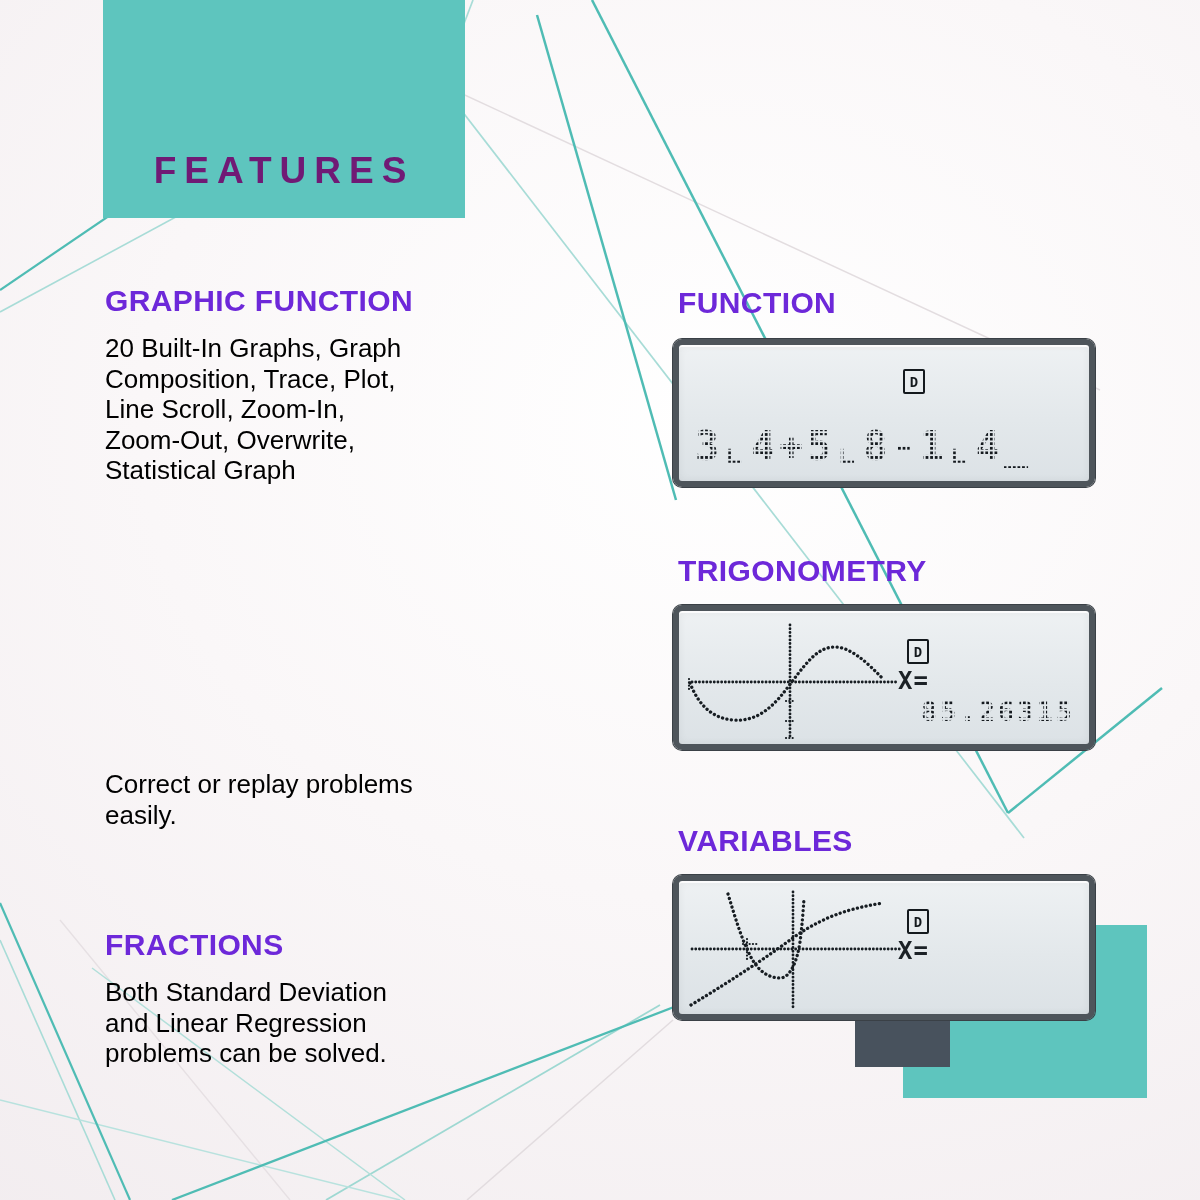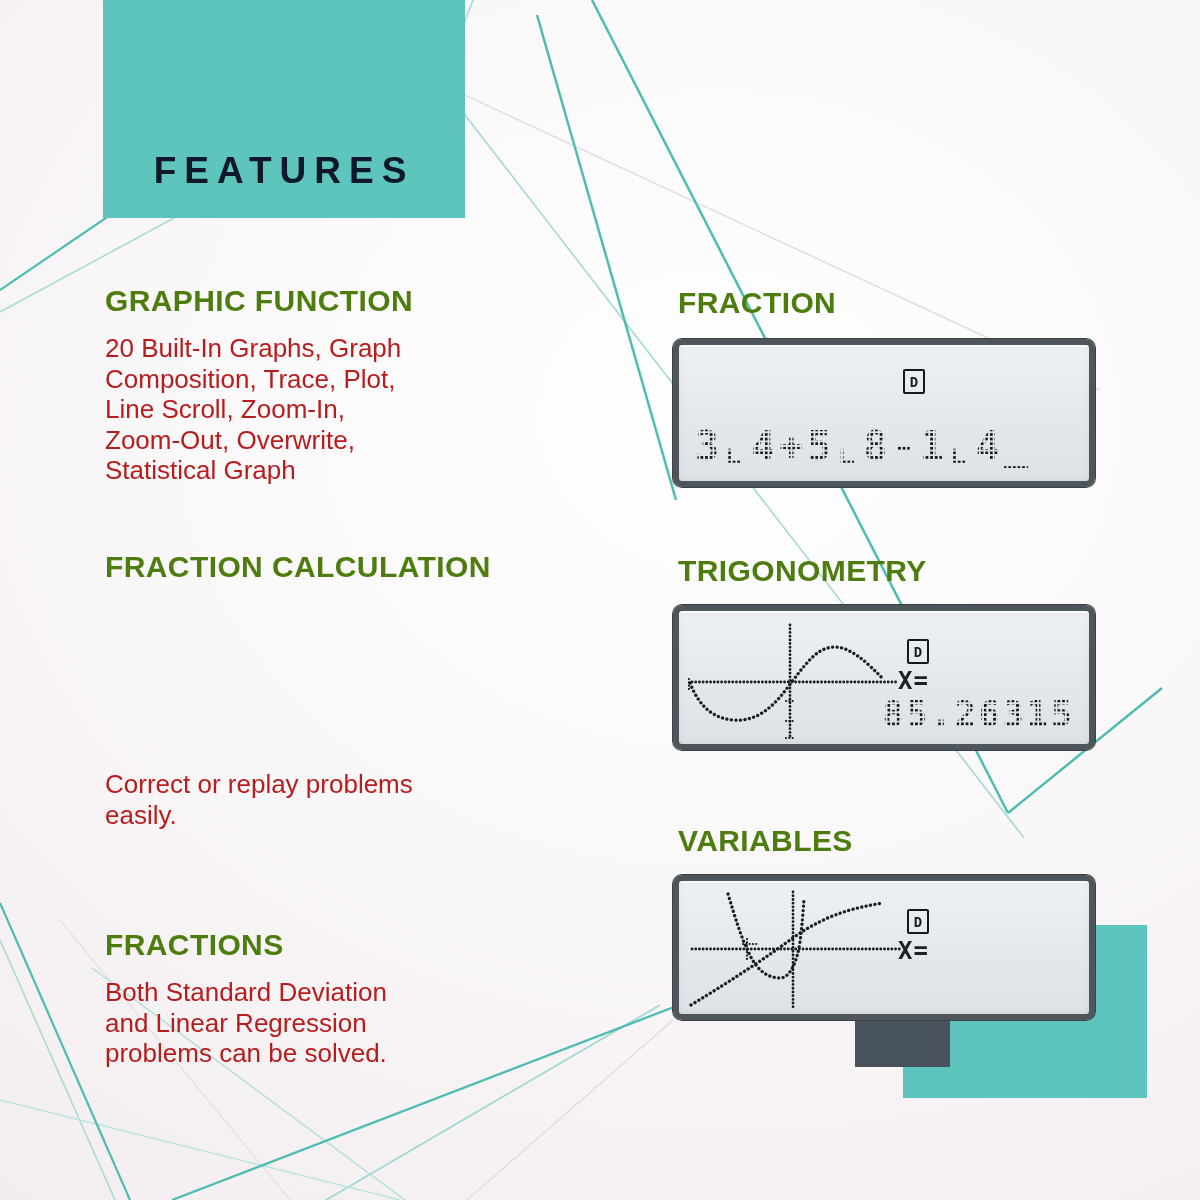--- a/index.html
+++ b/index.html
@@ -9,29 +9,29 @@
     background:radial-gradient(115% 95% at 60% 35%, #ffffff 0%, #faf7f8 42%, #f0eaed 100%);
   }
   .abs{position:absolute;}
   svg.deco{position:absolute;left:0;top:0;width:1200px;height:1200px;}
 
   
   .banner{
     left:103px;top:0;width:362px;height:218px;background:#5ec5be;
     display:flex;align-items:flex-end;justify-content:center;padding-bottom:26px;box-sizing:border-box;
   }
-  .banner span{color:#0f172a;font-size:37px;font-weight:bold;letter-spacing:8px;}
+  .banner span{color:#701a75;font-size:37px;font-weight:bold;letter-spacing:8px;}
 
   
   .sec{left:105px;width:470px;}
   .sec h3, .rhead{
-    margin:0;color:#4d7c0f;font-size:30px;font-weight:bold;letter-spacing:.4px;line-height:36px;
+    margin:0;color:#6d28d9;font-size:30px;font-weight:bold;letter-spacing:.4px;line-height:36px;
   }
   .sec p{
-    margin:14px 0 0 0;color:#b91c1c;font-size:26px;line-height:30.5px;white-space:pre-line;
+    margin:14px 0 0 0;color:#000000;font-size:26px;line-height:30.5px;white-space:pre-line;
   }
   .rhead{left:678px;width:420px;}
 
   
   .lcd{
     left:673px;width:422px;background:linear-gradient(180deg,#eef1f3 0%,#e3e8eb 55%,#dce2e6 100%);
     border:6px solid #4e555b;border-radius:9px;box-sizing:border-box;
     box-shadow:0 0 0 1px #3a4046, inset 0 2px 0 rgba(255,255,255,.85), inset 0 0 8px rgba(0,0,0,.06);
   }
   .lcd1{top:339px;height:148px;}
@@ -47,21 +47,21 @@
     font-family:"DejaVu Sans Mono",monospace;font-weight:bold;color:#1d2328;white-space:nowrap;text-align:right;
   }
   @supports ((-webkit-background-clip:text) or (background-clip:text)){
     .lcd-ink{
       background-image:radial-gradient(circle,#14191e 1.35px,rgba(0,0,0,0) 1.5px);
       background-size:4.6px 4.6px;
       -webkit-background-clip:text;background-clip:text;color:transparent;
     }
   }
   .lcd-mainline{position:absolute;left:16px;bottom:12px;font-size:40px;letter-spacing:4px;}
-  .lcd-value{position:absolute;right:14px;bottom:10px;font-size:35px;letter-spacing:3px;margin-left:8px;}
+  .lcd-value{position:absolute;right:14px;bottom:17px;font-size:27px;letter-spacing:3px;margin-left:8px;}
   .xlabel{
     position:absolute;left:219px;top:56px;font-family:"DejaVu Sans Mono",monospace;
     font-size:24px;font-weight:bold;color:#1b2126;letter-spacing:1px;
   }
   .graph{position:absolute;left:8px;top:6px;}
 
   
   .teal-accent{left:903px;top:925px;width:244px;height:173px;background:#5ec5be;}
   .stand{left:855px;top:1019px;width:95px;height:48px;background:#48525d;}
 </style>
@@ -101,34 +101,33 @@
 
 <div class="abs sec" style="top:283px">
   <h3>GRAPHIC FUNCTION</h3>
   <p>20 Built-In Graphs, Graph
 Composition, Trace, Plot,
 Line Scroll, Zoom-In,
 Zoom-Out, Overwrite,
 Statistical Graph</p>
 </div>
 <div class="abs sec" style="top:549px">
-  <h3>FRACTION CALCULATION</h3>
 </div>
 <div class="abs sec" style="top:755px">
   <p>Correct or replay problems
 easily.</p>
 </div>
 <div class="abs sec" style="top:927px">
   <h3>FRACTIONS</h3>
   <p>Both Standard Deviation
 and Linear Regression
 problems can be solved.</p>
 </div>
 
-<h3 class="abs rhead" style="top:285px">FRACTION</h3>
+<h3 class="abs rhead" style="top:285px">FUNCTION</h3>
 <h3 class="abs rhead" style="top:553px">TRIGONOMETRY</h3>
 <h3 class="abs rhead" style="top:823px">VARIABLES</h3>
 
 <div class="abs lcd lcd1">
   <div class="dbox" style="left:224px;top:24px">D</div>
   <div class="lcd-ink lcd-mainline">3⌞4+5⌞8-1⌞4_</div>
 </div>
 
 <div class="abs lcd lcd2">
   <svg class="graph" width="235" height="128" viewBox="0 0 235 128">

